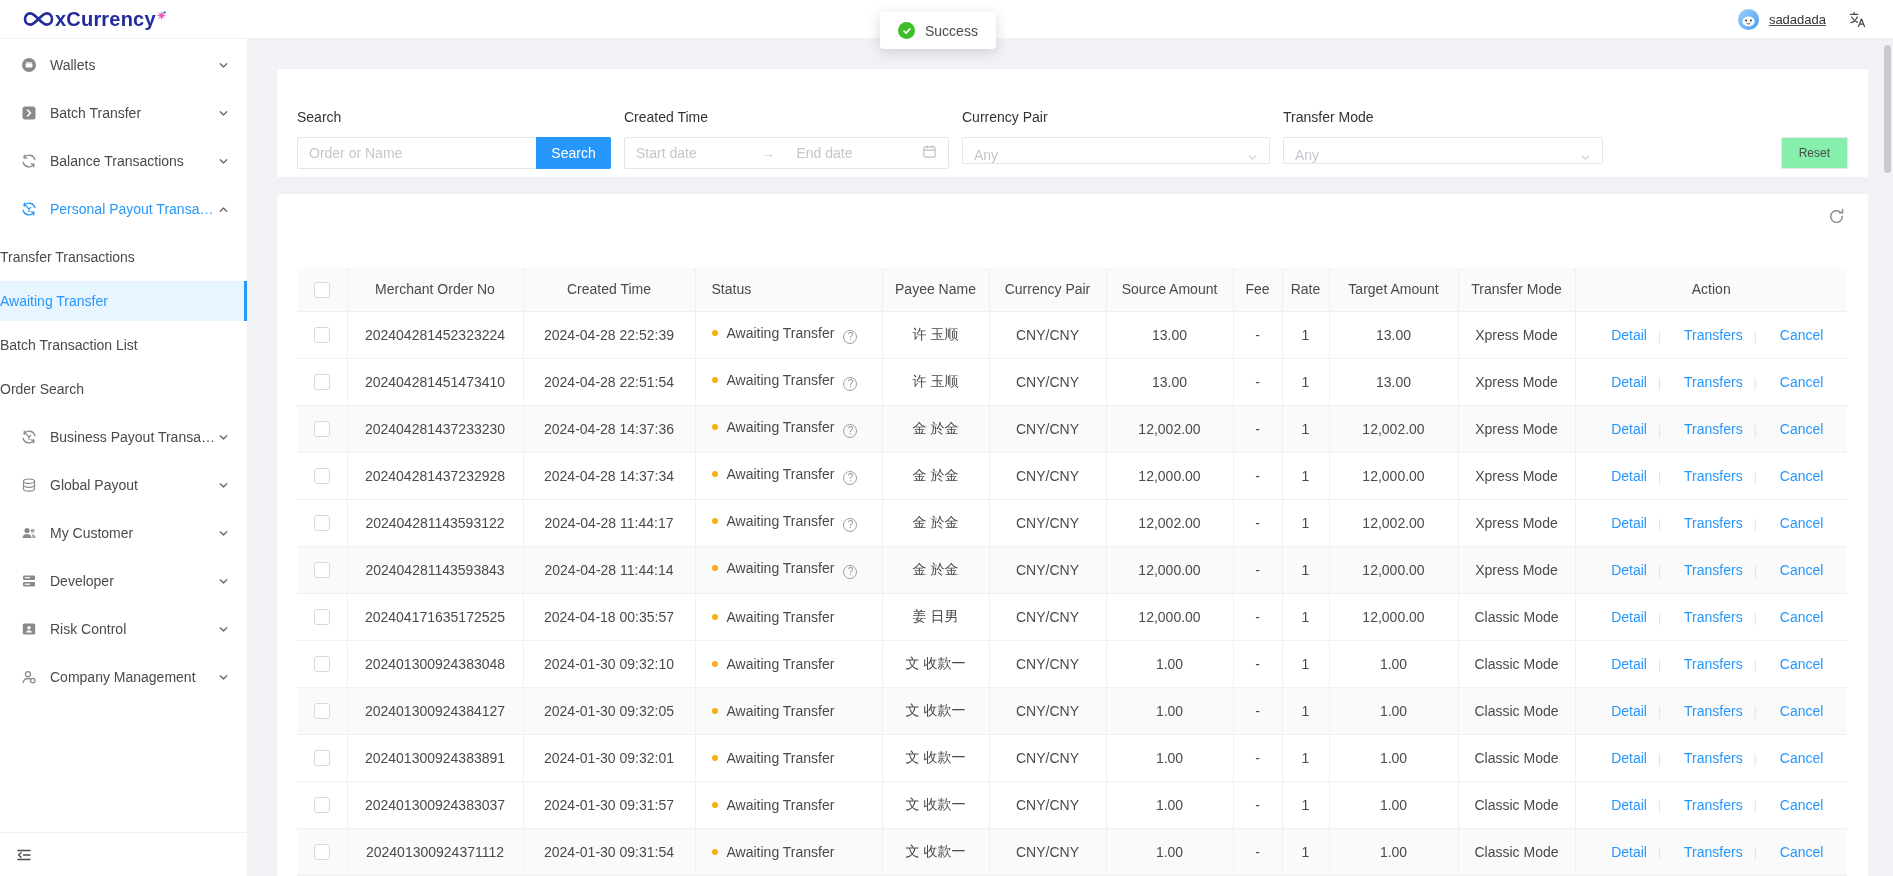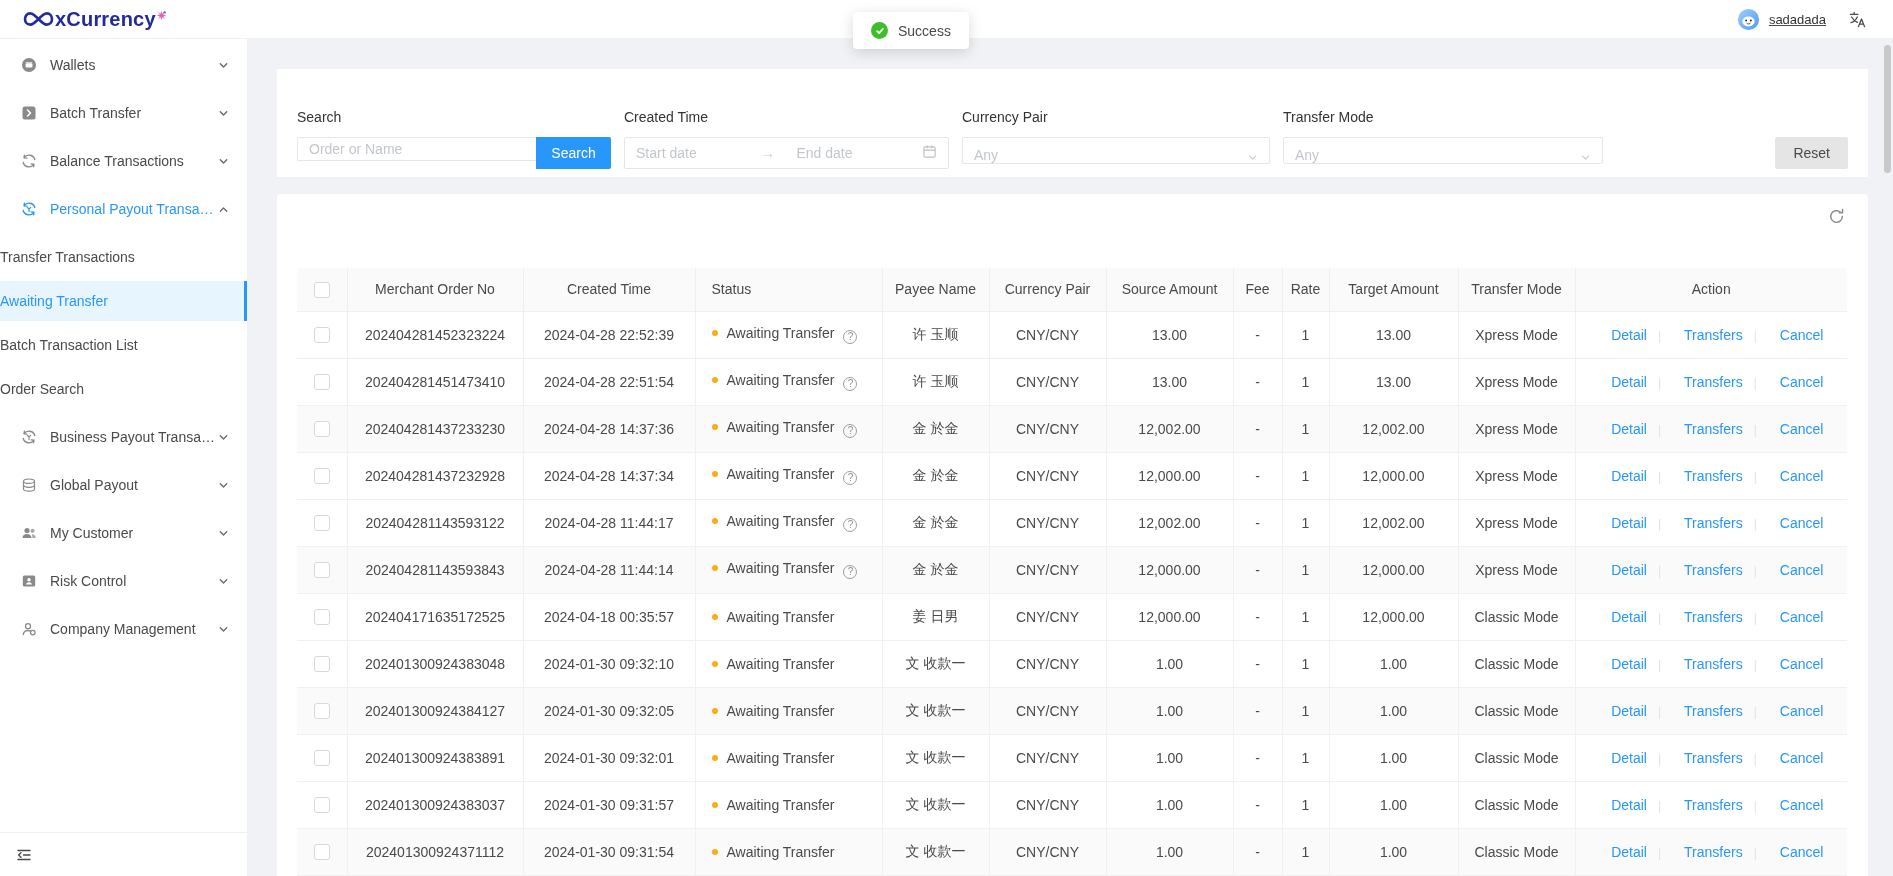--- a/index.html
+++ b/index.html
@@ -26,21 +26,21 @@
   .logo{display:flex;align-items:flex-start;}
   .logo-infinity{margin-top:3px;}
   .logo-text{font-size:20px;font-weight:700;color:var(--logo);letter-spacing:.2px;line-height:22px;}
   .logo-sparkle{margin-top:-1px;}
   .header-right{display:flex;align-items:center;text-decoration:underline;}
   .avatar{width:23px;height:23px;border-radius:50%;overflow:hidden;flex:0 0 auto;}
   .username{font-size:13px;color:#333;margin-left:9px;}
   .lang-btn{margin-left:22px;display:flex;align-items:center;cursor:pointer;}
   
   .toast{
-    position:absolute;top:12px;left:853px;z-index:30;background:#fff;border-radius:4px;
+    position:absolute;top:12px;left:880px;z-index:30;background:#fff;border-radius:4px;
     box-shadow:0 3px 14px rgba(0,0,0,.15);display:flex;align-items:center;gap:10px;
     padding:10px 18px;font-size:14px;color:#4a4a4a;
   }
   .toast-check{width:17px;height:17px;border-radius:50%;background:var(--success);
     display:flex;align-items:center;justify-content:center;flex:0 0 auto;}
   
   .sidebar{position:absolute;top:39px;left:0;bottom:0;width:247px;background:#fff;z-index:5;
     display:flex;flex-direction:column;}
   .nav{flex:1;padding-top:2px;overflow:hidden;}
   .nav-item{height:48px;display:flex;align-items:center;padding:0 18px 0 20px;
@@ -57,40 +57,40 @@
     border-right:3px solid var(--accent);}
   .sidebar-footer{height:44px;border-top:1px solid #f0f0f0;display:flex;align-items:center;padding-left:12px;}
   .collapse-btn{width:24px;height:24px;display:flex;align-items:center;justify-content:center;cursor:pointer;color:#4a4a4a;}
   
   .main{position:absolute;left:247px;top:39px;right:0;bottom:0;overflow:hidden;
     padding:30px 25px 0 30px;}
   .filter-card{background:#fff;border-radius:0;padding:40px 20px 8px;display:flex;gap:13px;}
   .fgroup{display:flex;flex-direction:column;gap:12px;}
   .flabel{font-size:14px;color:#333;}
   .search-combo{display:flex;}
-  .search-input{width:239px;height:24px;border:1px solid #e4e6e9;border-right:none;
+  .search-input{width:239px;height:32px;border:1px solid #e4e6e9;border-right:none;
     border-radius:2px 0 0 2px;padding:0 11px;font-size:14px;color:#333;outline:none;}
   .search-input::placeholder{color:#c3c7cc;}
   .search-btn{width:75px;height:32px;background:var(--accent);color:#fff;border:none;
     border-radius:0 2px 2px 0;font-size:14px;cursor:pointer;}
   .date-range{width:325px;height:32px;border:1px solid #e4e6e9;border-radius:2px;
     display:flex;align-items:center;padding:0 11px;gap:10px;}
   .date-ph{font-size:14px;color:#c3c7cc;}
   .date-ph.start{flex:1;}
   .date-ph.end{flex:1;margin-left:12px;}
   .date-arrow{color:#c3c7cc;font-size:13px;}
   .select{height:27px;border:1px solid #e4e6e9;border-radius:2px;display:flex;
     align-items:flex-end;justify-content:space-between;padding:0 11px;cursor:pointer;}
   .select.w1{width:308px;}
   .select.w2{width:320px;}
   .select-value{font-size:14px;color:#c3c7cc;}
   .select-arrow{color:#c9cdd3;display:flex;}
   .reset-wrap{margin-left:auto;display:flex;flex-direction:column;justify-content:flex-end;}
-  .reset-btn{height:32px;padding:0 17px;background:#e5e5e5;border:1px solid #e4e6e9;
-    border-radius:2px;font-size:14px;color:#4a4a4a;cursor:pointer;}
+  .reset-btn{height:32px;padding:0 17px;background:#86efac;border:1px solid #e4e6e9;
+    border-radius:2px;font-size:12px;color:#4a4a4a;cursor:pointer;}
   
   .table-card{background:#fff;border-radius:4px;margin-top:17px;padding:14px 20px 0;height:700px;}
   .refresh-row{display:flex;justify-content:flex-end;padding-right:2px;}
   .refresh-btn{width:18px;height:18px;cursor:pointer;color:#8c8c8c;display:flex;}
   table{border-collapse:collapse;width:1550px;margin-top:42px;table-layout:fixed;}
   thead th{height:43px;background:#fafafa;font-weight:400;font-size:14px;color:#4a4a4a;
     text-align:center;border-bottom:1px solid #efefef;border-right:1px solid #efefef;padding:0;}
   thead th:last-child{border-right:none;}
   thead th.al{text-align:left;padding-left:16px;}
   tbody td{height:47px;font-size:14px;color:#4a4a4a;text-align:center;
@@ -294,20 +294,36 @@
           </svg>
         </span>
     <span class="nav-label">My Customer</span>
     <span class="chevron">
       <svg viewBox="0 0 12 12" width="11" height="11" fill="none" stroke="currentColor" stroke-width="1.5" stroke-linecap="round" stroke-linejoin="round">
             <path d="M2.5 4.2L6 7.7l3.5-3.5"></path>
           </svg>
     </span>
   </div>
 
+  <div class="nav-item">
+    <span class="nav-icon">
+          <svg viewBox="0 0 16 16" width="16" height="16" fill="currentColor">
+            <rect x="2" y="2.4" width="12" height="4.7" rx="1"></rect>
+            <rect x="2" y="8.9" width="12" height="4.7" rx="1"></rect>
+            <rect x="3.8" y="4.1" width="5.2" height="1.2" fill="#fff"></rect>
+            <rect x="3.8" y="10.6" width="5.2" height="1.2" fill="#fff"></rect>
+          </svg>
+        </span>
+    <span class="nav-label">Developer</span>
+    <span class="chevron">
+      <svg viewBox="0 0 12 12" width="11" height="11" fill="none" stroke="currentColor" stroke-width="1.5" stroke-linecap="round" stroke-linejoin="round">
+            <path d="M2.5 4.2L6 7.7l3.5-3.5"></path>
+          </svg>
+    </span>
+  </div>
 
   <div class="nav-item">
     <span class="nav-icon">
           <svg viewBox="0 0 16 16" width="16" height="16" fill="currentColor">
             <rect x="1.8" y="2.5" width="12.4" height="11" rx="1.5"></rect>
             <circle cx="8" cy="6.7" r="1.7" fill="#fff"></circle>
             <path d="M5 11.5c.4-1.5 1.6-2.3 3-2.3s2.6.8 3 2.3z" fill="#fff"></path>
           </svg>
         </span>
     <span class="nav-label">Risk Control</span>

